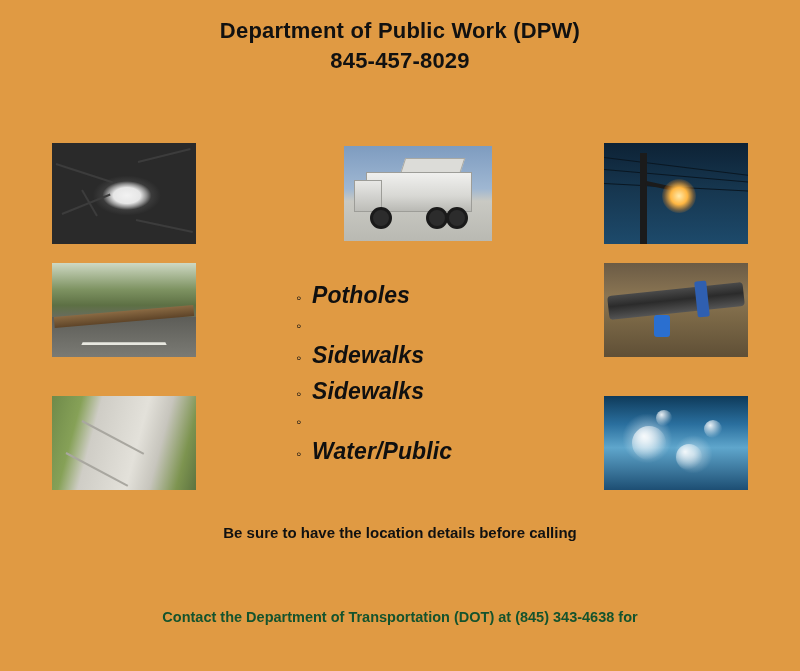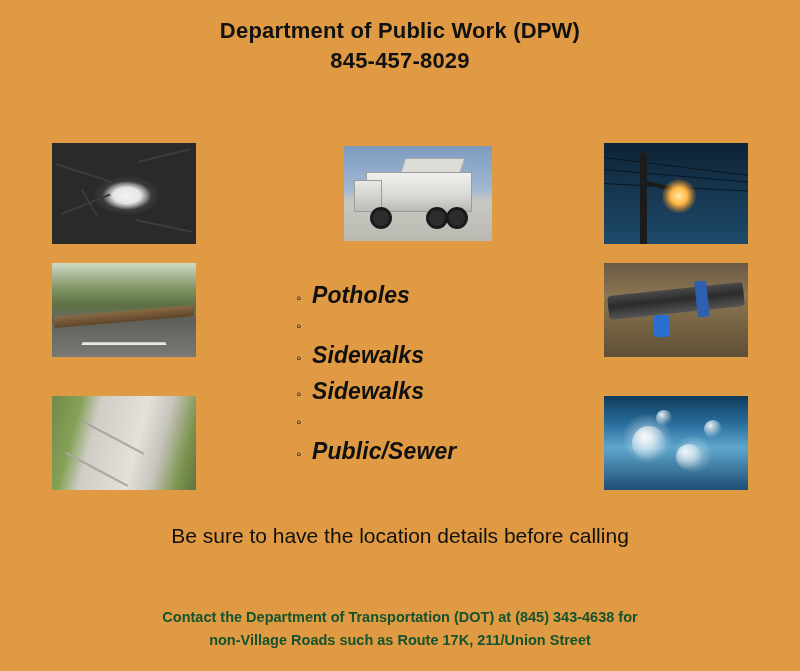--- a/index.html
+++ b/index.html
@@ -184,22 +184,22 @@
     color: #101010;
     letter-spacing: 0.1px;
   }
 
   .notice {
     position: absolute;
     left: 0;
     top: 524px;
     width: 800px;
     text-align: center;
-    font-size: 21px;
-    font-weight: normal;
+    font-size: 15px;
+    font-weight: bold;
     color: #111;
   }
 
   .footer {
     position: absolute;
     left: 0;
     top: 606px;
     width: 800px;
     text-align: center;
     font-size: 14.5px;
@@ -282,24 +282,23 @@
     </div>
     <div class="service-item">
       <span class="service-bullet">◦</span>
       <span class="service-label">Sidewalks</span>
     </div>
     <div class="service-item">
       <span class="service-bullet">◦</span>
     </div>
     <div class="service-item">
       <span class="service-bullet">◦</span>
-      <span class="service-label">Public/Sewer</span>
+      <span class="service-label">Water/Public</span>
     </div>
   </div>
 
   <div class="notice">Be sure to have the location details before calling</div>
 
   <div class="footer">
     <div>Contact the Department of Transportation (DOT) at (845) 343-4638 for</div>
-    <div>non-Village Roads such as Route 17K,  211/Union Street</div>
   </div>
 
 </div>
 
 </body></html>

